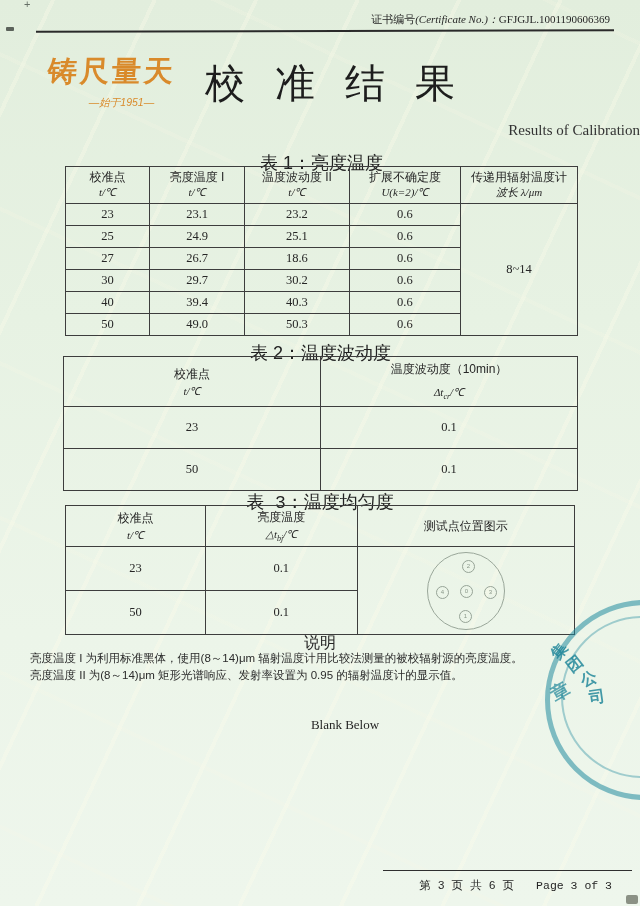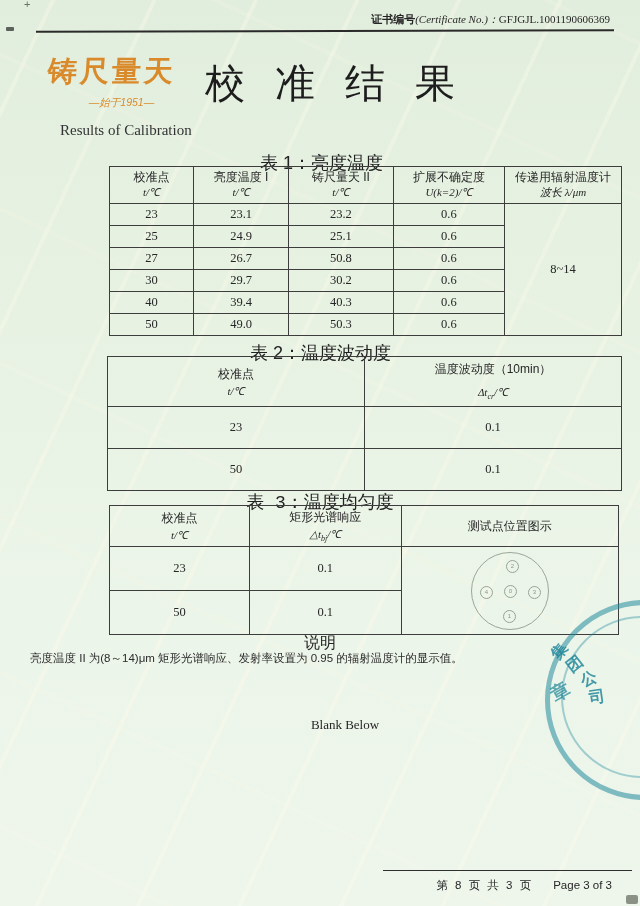--- a/index.html
+++ b/index.html
@@ -10,33 +10,33 @@
   }
   .wm{position:absolute;inset:0;pointer-events:none;opacity:.55;
     background:
       repeating-linear-gradient(115deg, rgba(255,253,240,0) 0 46px, rgba(255,252,234,.55) 46px 50px, rgba(255,253,240,0) 50px 92px),
       repeating-linear-gradient(25deg, rgba(255,255,245,0) 0 70px, rgba(250,248,230,.35) 70px 74px, rgba(255,255,245,0) 74px 140px);
   }
   .abs{position:absolute;}
   
   .topline{left:36px;right:26px;top:30px;height:0;border-top:2px solid #2a2a2a;transform:rotate(-0.15deg);}
   .certno{top:12px;right:30px;font-size:11px;white-space:nowrap;}
-  .certno .cn{font-weight:bold;}
+  .certno .cn{font-weight:normal;}
   .certno .en{font-style:italic;font-family:"Liberation Serif",serif;}
   .certno .no{font-family:"Liberation Serif",serif;}
   .logo-main{left:48px;top:52px;font-size:29px;font-weight:bold;color:#d98a2b;letter-spacing:3px;white-space:nowrap;transform:skewX(-4deg);}
   .logo-sub{left:54px;top:96px;width:135px;text-align:center;font-size:10.5px;color:#d98a2b;font-style:italic;white-space:nowrap;}
   .title{left:205px;top:56px;font-size:40px;font-weight:normal;letter-spacing:30px;white-space:nowrap;color:#1d1d1d;}
-  .subtitle{left:60px;right:0;top:122px;text-align:left;font-size:15px;font-family:"Liberation Serif",serif;color:#333;}
+  .subtitle{left:60px;right:0;top:122px;text-align:right;font-size:15px;font-family:"Liberation Serif",serif;color:#333;}
   
   .cap{font-size:18px;text-align:center;color:#222;}
   .cap1{left:65px;top:151px;width:513px;}
   .cap2{left:63px;top:341px;width:515px;}
   .cap3{left:65px;top:490px;width:510px;font-family:Liberation Mono, monospace;}
-  table{border-collapse:collapse;table-layout:fixed;margin-left:44px;}
+  table{border-collapse:collapse;table-layout:fixed;}
   td,th{border:1.2px solid #3d3d3d;text-align:center;vertical-align:middle;padding:0;font-weight:normal;}
   .t1{left:65px;top:166px;width:513px;}
   .t1 th{font-size:12px;line-height:15px;padding:3px 0;}
   .t1 td{font-size:12.5px;font-family:"Liberation Serif",serif;height:21px;}
   .unit{font-size:11px;font-style:italic;font-family:"Liberation Serif",serif;}
   .t2{left:63px;top:356px;width:515px;}
   .t2 th{font-size:12px;height:49px;}
   .t2 td{font-size:12.5px;font-family:"Liberation Serif",serif;height:41px;}
   .t2 .u2{margin-top:6px;}
   .t3{left:65px;top:505px;width:510px;}
@@ -54,21 +54,21 @@
   .pt.rt{left:56px;top:33px;}
   
   .notes-head{left:65px;top:633px;width:510px;text-align:center;font-size:16px;}
   .note-lines{left:30px;right:60px;top:650px;font-size:11.5px;line-height:17px;color:#2b2b2b;}
   .blank-cn{left:60px;right:0;top:699px;text-align:center;font-size:12.5px;}
   .blank-en{left:60px;right:10px;top:717px;text-align:center;font-size:13px;font-family:"Liberation Serif",serif;}
   
   .footline{left:383px;right:8px;top:870px;height:0;border-top:1.5px solid #2f2f2f;}
   .footer-text{top:878px;right:28px;display:flex;gap:20px;align-items:baseline;}
   .footer-text .cn{font-size:11.5px;letter-spacing:2px;}
-  .footer-text .en{font-size:11.5px;font-family:Liberation Sans, sans-serif;}
+  .footer-text .en{font-size:11.5px;font-family:Liberation Mono, monospace;}
   
   .stamp-outer{left:545px;top:600px;width:190px;height:190px;border:5px solid rgba(32,138,158,.55);border-radius:50%;}
   .stamp-inner{left:561px;top:616px;width:158px;height:158px;border:2px solid rgba(32,138,158,.38);border-radius:50%;}
   .stamp-ch{position:absolute;color:rgba(24,130,150,.8);font-weight:bold;}
   
   .mark-cross{left:24px;top:-2px;font-size:11px;color:#667066;}
   .mark-dash{left:6px;top:27px;width:8px;height:4px;background:#3a3f3a;opacity:.8;border-radius:1px;}
   .mark-corner{right:2px;bottom:2px;width:12px;height:9px;background:#565b4e;opacity:.65;border-radius:2px;}
   .note-lines p{margin:0;}
 </style>
@@ -105,21 +105,21 @@
         <tr>
       <th>
             <div>校准点</div>
             <div class="unit">t/℃</div>
           </th>
       <th>
             <div>亮度温度 I</div>
             <div class="unit">t/℃</div>
           </th>
       <th>
-            <div>铸尺量天 II</div>
+            <div>温度波动度 II</div>
             <div class="unit">t/℃</div>
           </th>
       <th>
             <div>扩展不确定度</div>
             <div class="unit">U(k=2)/℃</div>
           </th>
       <th>
             <div>传递用辐射温度计</div>
             <div class="unit">波长 λ/μm</div>
           </th>
@@ -133,21 +133,21 @@
     </tr>
     <tr>
           <td>25</td>
           <td>24.9</td>
           <td>25.1</td>
           <td>0.6</td>
         </tr>
     <tr>
           <td>27</td>
           <td>26.7</td>
-          <td>50.8</td>
+          <td>18.6</td>
           <td>0.6</td>
         </tr>
     <tr>
           <td>30</td>
           <td>29.7</td>
           <td>30.2</td>
           <td>0.6</td>
         </tr>
     <tr>
           <td>40</td>
@@ -199,21 +199,21 @@
         <col style="width:29.8%">
         <col style="width:42.7%">
       </colgroup>
     <tbody>
         <tr>
       <th>
             <div>校准点</div>
             <div class="unit">t/℃</div>
           </th>
       <th>
-            <div>矩形光谱响应</div>
+            <div>亮度温度</div>
         <div class="unit"><span>△t</span><sub>bj</sub><span>/℃</span></div>
       </th>
       <th>测试点位置图示</th>
     </tr>
     <tr>
       <td>23</td>
           <td>0.1</td>
       <td rowspan="2">
         <div class="diagram">
           <div class="pt tp">2</div>
@@ -226,30 +226,31 @@
     </tr>
     <tr>
           <td>50</td>
           <td>0.1</td>
         </tr>
   </tbody>
     </table>
 
   <div class="abs notes-head">说明</div>
   <div class="abs note-lines">
+    <p>亮度温度 I 为利用标准黑体，使用(8～14)μm 辐射温度计用比较法测量的被校辐射源的亮度温度。</p>
     <p>亮度温度 II 为(8～14)μm 矩形光谱响应、发射率设置为 0.95 的辐射温度计的显示值。</p>
   </div>
   <div class="abs blank-en">Blank Below</div>
 
   <div class="abs stamp-outer"></div>
   <div class="abs stamp-inner"></div>
   <span class="stamp-ch" style="left:552px;top:641px;font-size:16px;transform:rotate(-52deg);">集</span>
   <span class="stamp-ch" style="left:567px;top:654px;font-size:16px;transform:rotate(-38deg);">团</span>
   <span class="stamp-ch" style="left:581px;top:669px;font-size:16px;transform:rotate(-24deg);">公</span>
   <span class="stamp-ch" style="left:589px;top:687px;font-size:16px;transform:rotate(-8deg);">司</span>
   <span class="stamp-ch" style="left:551px;top:679px;font-size:19px;transform:rotate(-30deg);opacity:.85;">章</span>
 
   <div class="abs footline"></div>
   <div class="abs footer-text">
-    <span class="cn">第 8 页 共 3 页</span>
+    <span class="cn">第 3 页 共 6 页</span>
     <span class="en">Page 3 of 3</span>
   </div>
 </div>
 
 </body></html>

